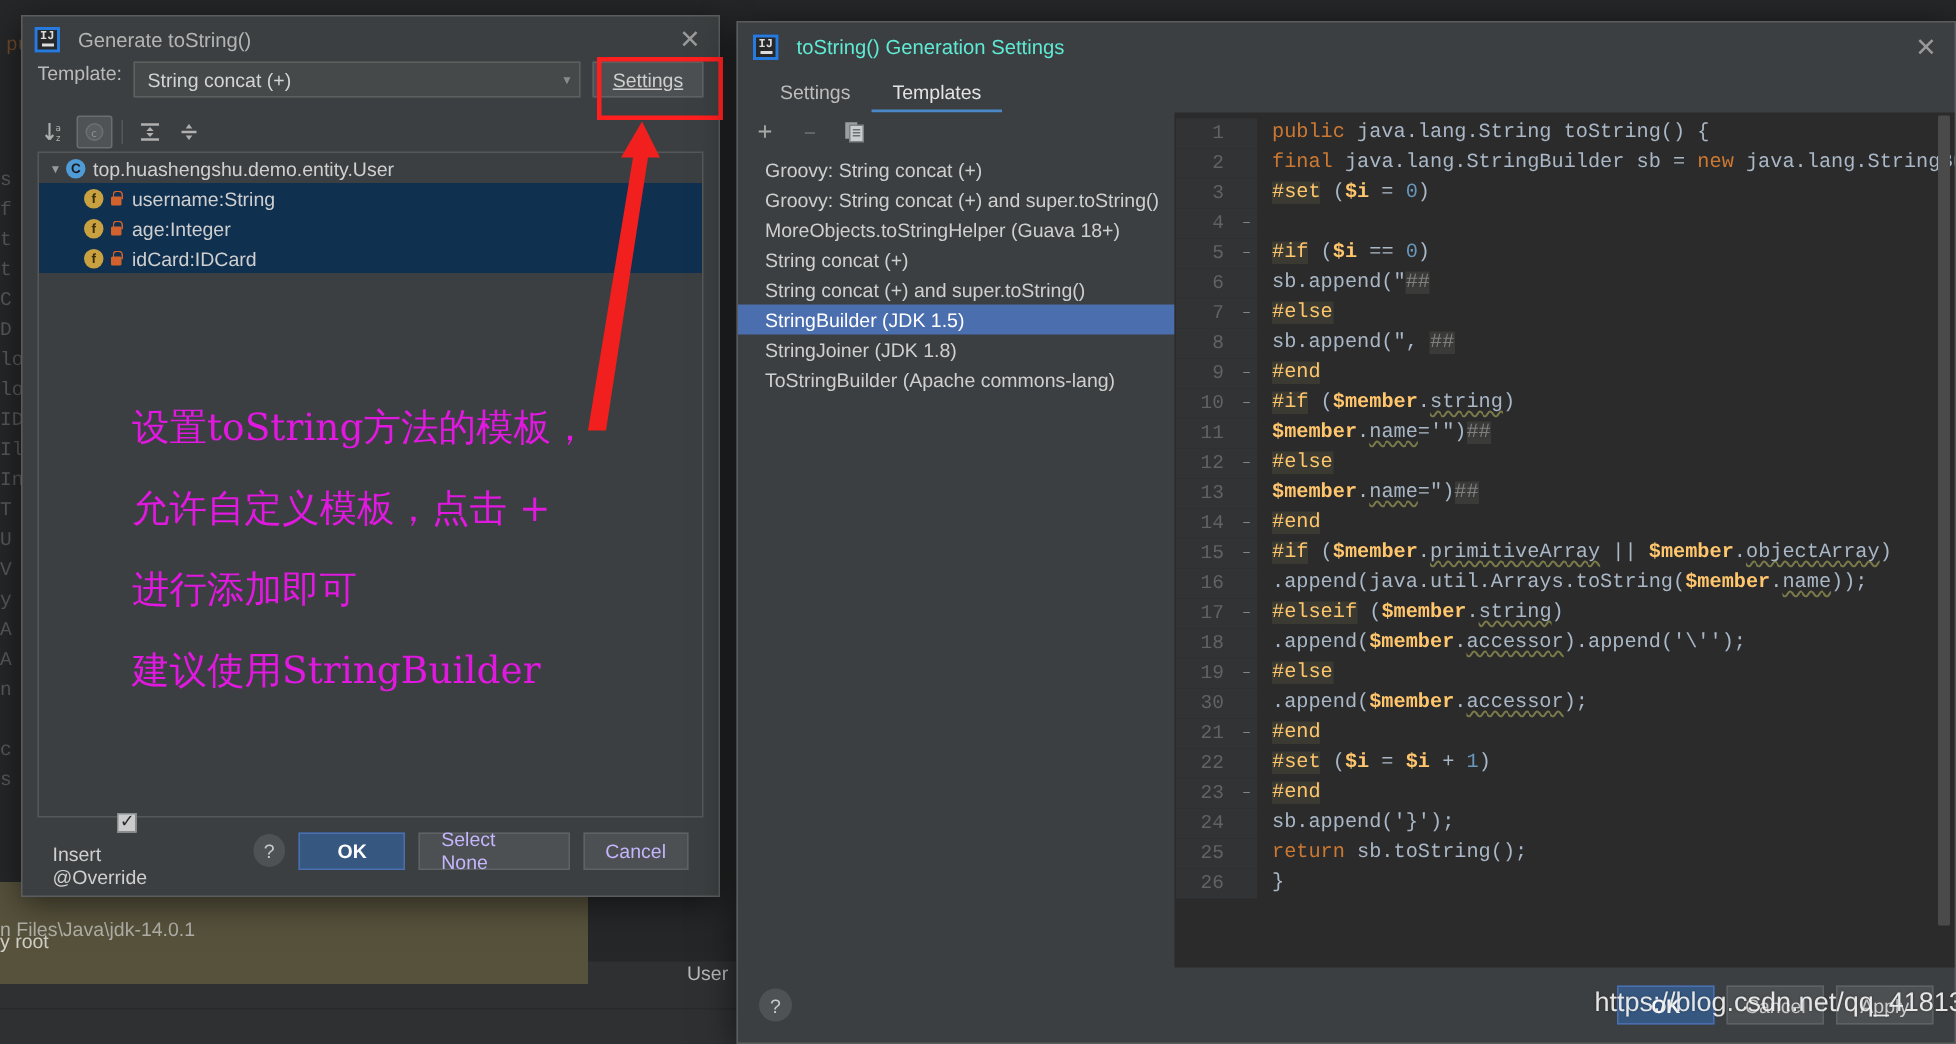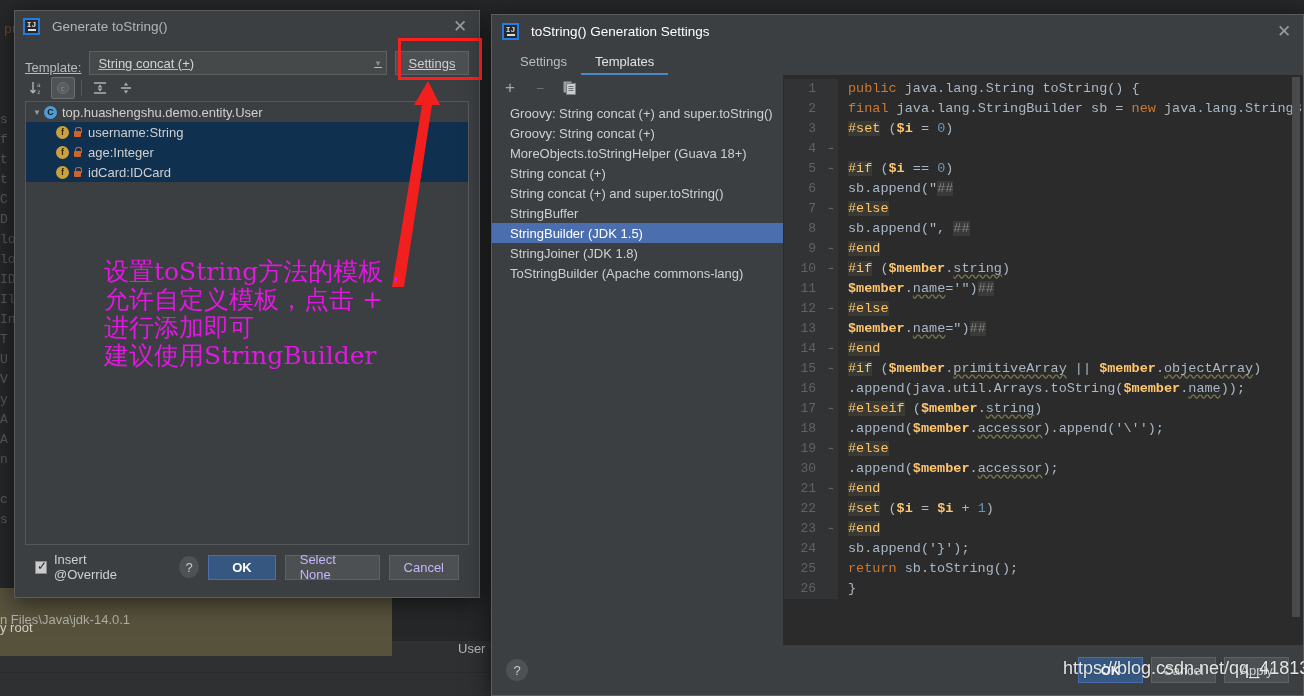--- a/index.html
+++ b/index.html
@@ -53,21 +53,21 @@
   }
   .ij-logo::after {
     content:""; position:absolute; left:3px; bottom:2px; width:8px; height:2px; background:#dcdcdc;
   }
   #gen-title { margin-left:12px; color:#b4b4b4; font-size:13.5px; }
   .win-close {
     margin-left:auto; width:26px; height:26px; color:#9a9a9a; font-size:17px;
     display:flex; align-items:center; justify-content:center; cursor:pointer;
   }
 
-  #tmpl-row { display:flex; align-items:flex-end; padding:0 10px; height:34px; gap:8px;text-decoration:underline; }
+  #tmpl-row { display:flex; align-items:flex-start; padding:0 10px; height:34px; gap:8px; }
   #tmpl-label { color:#bbbbbb; font-size:13px; }
   #tmpl-combo {
     flex:1 1 auto; height:24px; background:#45494a; border:1px solid #5e6060;
     display:flex; align-items:center; padding:0 4px 0 8px; color:#d4d4d4; font-size:13px;
     position:relative;
   }
   #tmpl-combo .caret { margin-left:auto; color:#8a8a8a; font-size:8px; }
   #settings-btn {
     width:74px; height:24px; background:#4c5052; border:1px solid #5e6264;
     color:#cfcfcf; font-size:13px; display:flex; align-items:center; justify-content:center;
@@ -114,26 +114,26 @@
   }
   .icon-lock::after {
     content:""; position:absolute; left:2px; top:0px; width:5px; height:5px;
     border:1.5px solid #d2622d; border-bottom:none; border-radius:3px 3px 0 0;
   }
   .indent { width:26px; flex:0 0 auto; }
 
   
   #cn-note {
     position:absolute; left:88px; top:258px; color:#e018e0;
-    font-family:"DejaVu Serif", serif; font-size:25px; line-height:28px; white-space:pre;
-    letter-spacing:0px; pointer-events:none;margin-left:16px;
+    font-family:"DejaVu Serif", serif; font-size:25px; line-height:54px; white-space:pre;
+    letter-spacing:0px; pointer-events:none;
   }
 
   #gen-footer { height:44px; display:flex; align-items:center; padding:0 20px; gap:9px; }
-  .chk-wrap { display:flex; align-items:center; gap:7px; color:#cfcfcf; font-size:13px; }
+  .chk-wrap { display:flex; align-items:center; gap:7px; color:#cfcfcf; font-size:13px;flex-direction:column; }
   .chk {
     width:13px; height:13px; background:#c9cbcd; border:1px solid #8a8c8e; position:relative;
   }
   .chk::after {
     content:"✓"; position:absolute; left:1px; top:-3px; font-size:12px; color:#2b2b2b;
   }
   .help-btn {
     width:22px; height:22px; border-radius:50%; background:#4e5254; color:#c9c9c9;
     display:flex; align-items:center; justify-content:center; font-size:13px; margin-left:26px;
   }
@@ -142,21 +142,21 @@
     font-size:13px; display:flex; align-items:center; justify-content:center; padding:0 14px;
   }
   .btn.primary { background:#365880; border-color:#4b6eaf; color:#ffffff; font-weight:bold; }
 
   
   #set-dialog {
     position:absolute; left:491px; top:14px; width:813px; height:682px;
     background:#3c3f41; border:1px solid #5a5c5e; box-shadow:0 4px 24px rgba(0,0,0,.6);
   }
   #set-titlebar { height:32px; display:flex; align-items:center; padding:0 6px 0 10px; }
-  #set-title { margin-left:12px; color:#ffffff; font-size:13.5px; }
+  #set-title { margin-left:12px; color:#5eead4; font-size:13.5px; }
 
   #set-tabs { height:28px; display:flex; align-items:flex-end; padding-left:14px; gap:0; }
   .tab {
     padding:3px 14px 6px 14px; font-size:13px; color:#bdbdbd; position:relative;
   }
   .tab.active { color:#e3e3e3; }
   .tab.active::after {
     content:""; position:absolute; left:0; right:0; bottom:0; height:2px; background:#4a88c7;
   }
 
@@ -364,26 +364,25 @@
         <div class="lt-ico" style="font-size:14px;color:#6e7274;">−</div>
         <div class="lt-ico">
           <svg width="14" height="15" viewBox="0 0 14 15">
               <rect x="0.5" y="0.5" width="8" height="11" fill="#9a9ea0"></rect>
               <rect x="3.5" y="2.5" width="9" height="11" fill="#c9cdcf" stroke="#7d8183"></rect>
               <path d="M5.5 5.5h5M5.5 7.5h5M5.5 9.5h5" stroke="#6c7072" stroke-width="1"></path>
             </svg>
         </div>
       </div>
       <div id="tmpl-list">
+        <div class="tmpl-item">Groovy: String concat (+)</div>
         <div class="tmpl-item">Groovy: String concat (+) and super.toString()</div>
-        <div class="tmpl-item">Groovy: String concat (+)</div>
         <div class="tmpl-item">MoreObjects.toStringHelper (Guava 18+)</div>
         <div class="tmpl-item">String concat (+)</div>
         <div class="tmpl-item">String concat (+) and super.toString()</div>
-        <div class="tmpl-item">StringBuffer</div>
         <div class="tmpl-item selected">StringBuilder (JDK 1.5)</div>
         <div class="tmpl-item">StringJoiner (JDK 1.8)</div>
         <div class="tmpl-item">ToStringBuilder (Apache commons-lang)</div>
       </div>
     </div>
 
     <div id="code-pane">
       <div id="code-rows">
           <div class="code-row">
             <span class="gutter">1</span>

